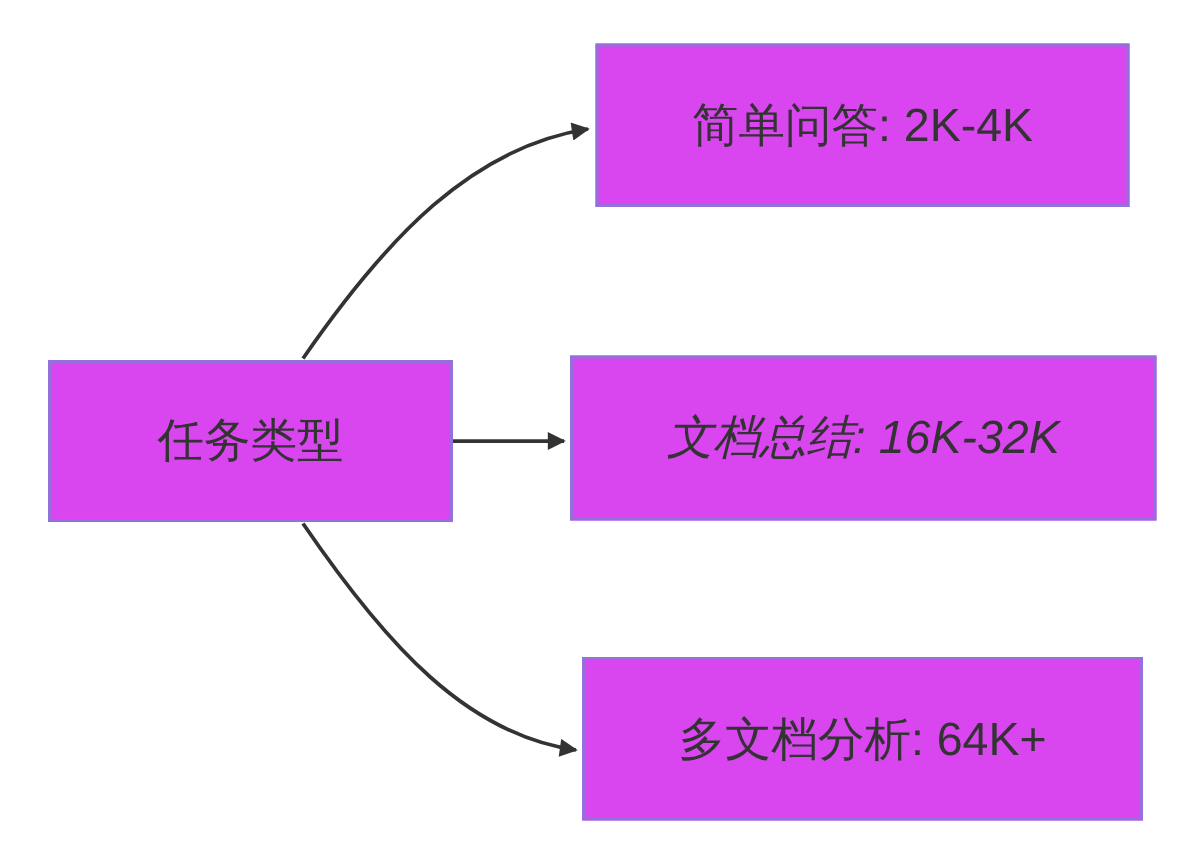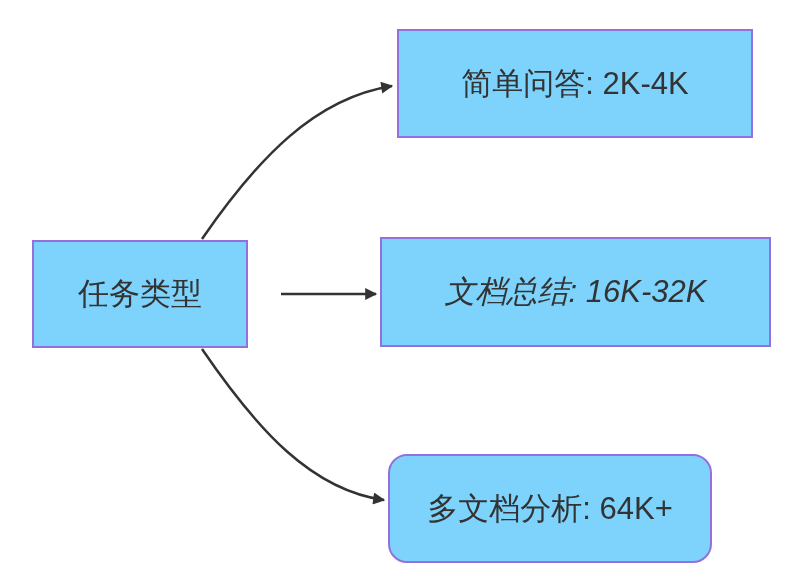--- a/index.html
+++ b/index.html
@@ -24,35 +24,35 @@
     pointer-events: none;
   }
   .edge-path {
     fill: none;
     stroke: #333333;
     stroke-width: 2.5px;
   }
   .node {
     position: absolute;
     box-sizing: border-box;
-    background: #7dd3fc;
+    background: #d946ef;
     border: 2.5px solid #9370DB;
     display: flex;
     align-items: center;
     justify-content: center;
     color: #333333;
     font-size: 31px;
     line-height: 1.2;
     white-space: nowrap;
     text-align: center;
   }
-  .node-root   { left: 32px;  top: 240px; width: 216px; height: 108px; }
+  .node-root   { left: 32px;  top: 240px; width: 270px; height: 108px; }
   .node-qa     { left: 397px; top: 29px;  width: 356px; height: 109px; }
   .node-doc    { left: 380px; top: 237px; width: 391px; height: 110px; font-style: italic; }
-  .node-multi  { left: 388px; top: 454px; width: 324px; height: 109px; border-radius: 19px; }
+  .node-multi  { left: 388px; top: 438px; width: 374px; height: 109px; }
 </style>
 </head>
 <body>
 
 <div class="canvas">
 
   <svg class="edges-layer" width="787" height="572" viewBox="0 0 787 572" xmlns="http://www.w3.org/2000/svg">
     <defs>
       <marker id="arrowhead" viewBox="0 0 10 10" refX="9" refY="5" markerUnits="userSpaceOnUse" markerWidth="14" markerHeight="12" orient="auto">
         <path d="M 0 0 L 10 5 L 0 10 z" fill="#333333"></path>

